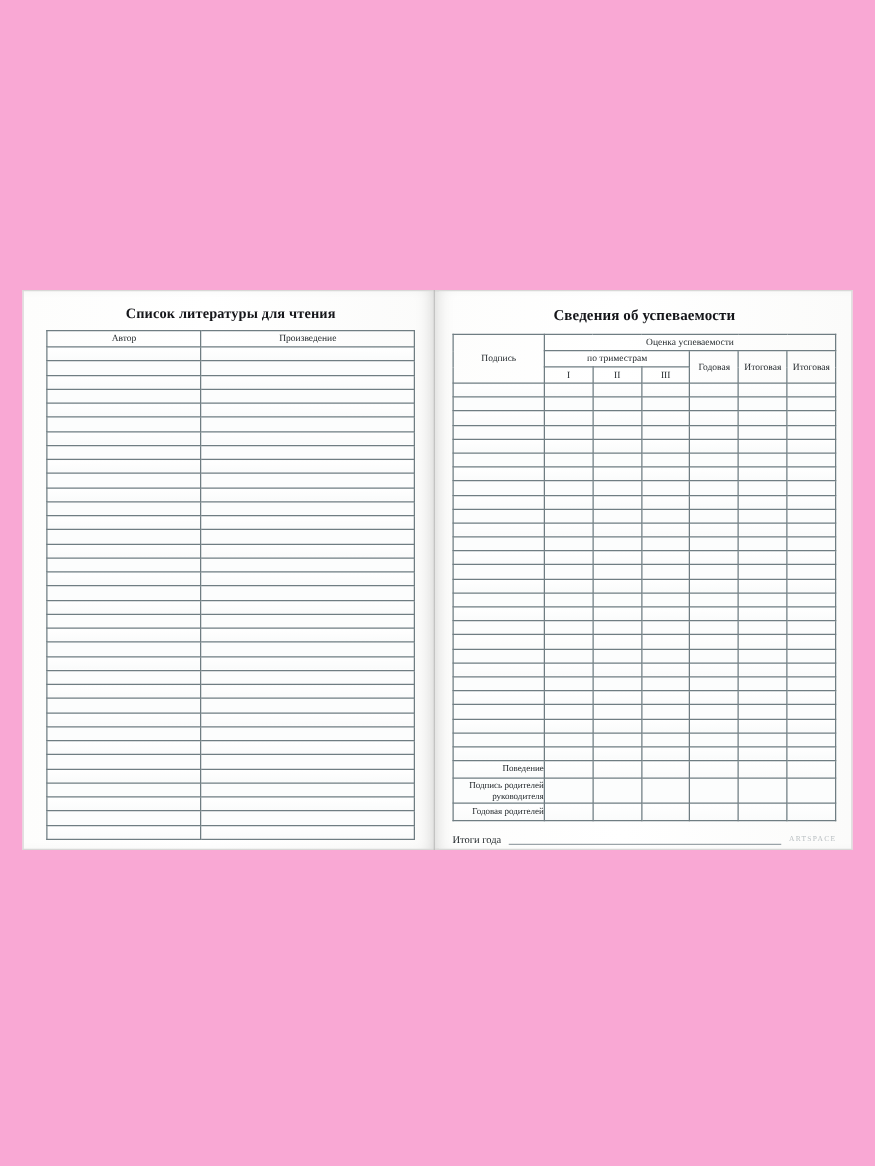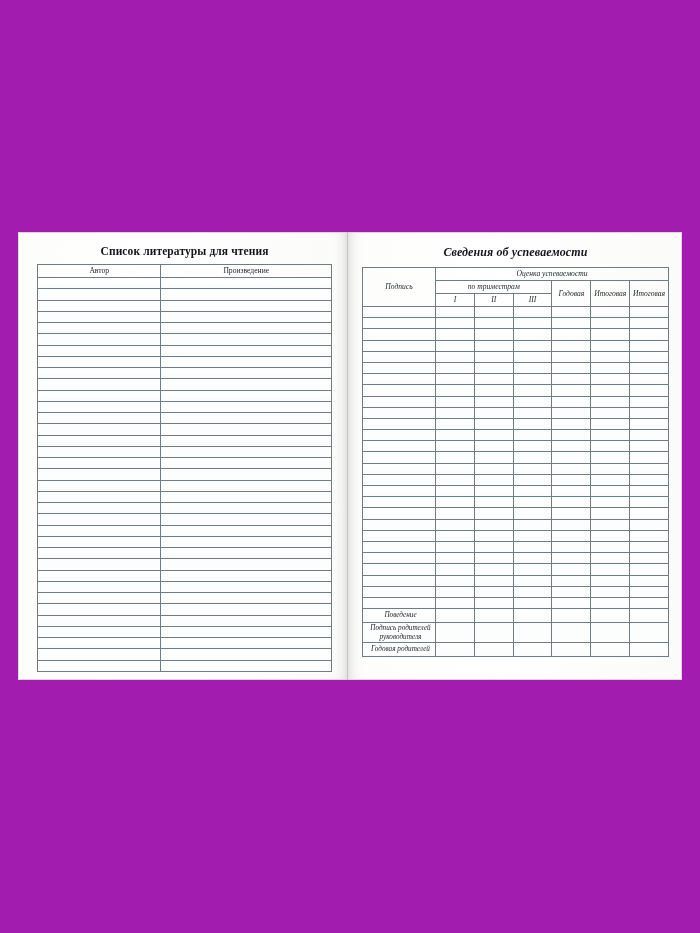--- a/index.html
+++ b/index.html
@@ -14,21 +14,21 @@
     color: #1a1a1a;
     overflow: hidden;
   }
 
   #page-wrap {
     position: absolute;
     left: 0;
     top: 0;
     width: 700px;
     height: 933px;
-    background: #a21caf;
+    background: #f9a8d4;
   }
 
   
   .spread {
     position: absolute;
     left: 18px;
     top: 232px;
     width: 664px;
     height: 448px;
     display: flex;
@@ -48,21 +48,20 @@
     border-right: none;
     box-shadow: inset -10px 0 16px -12px rgba(0,0,0,0.28);
   }
 
   .page.right {
     width: 334px;
     padding: 10px 12px 8px 14px;
     border: 1px solid #d8d8d6;
     border-left: none;
     box-shadow: inset 10px 0 16px -12px rgba(0,0,0,0.24);
-    font-style: italic;
   }
 
   .gutter {
     position: absolute;
     left: 329px;
     top: 0;
     width: 4px;
     height: 448px;
     background: linear-gradient(90deg, rgba(0,0,0,0.16), rgba(0,0,0,0.05), rgba(0,0,0,0.16));
   }
@@ -117,21 +116,21 @@
 
   
   .marks-table { font-size: 7px; }
   .marks-table th.subject { width: 72px; }
   .marks-table th.tri { width: 22px; }
   .marks-table th.year { width: 36px; }
   .marks-table th.exam { width: 36px; }
   .marks-table th.final { width: 38px; }
 
   .marks-table td.lbl {
-    text-align: center;
+    text-align: right;
     padding-left: 3px;
     font-size: 7.2px;
     height: 13px;
   }
   .marks-table td.lbl.two-line {
     height: 19px;
     line-height: 1.25;
   }
 
   .footer-line {
@@ -619,16 +618,21 @@
               <td></td>
               <td></td>
               <td></td>
               <td></td>
               <td></td>
               <td></td>
             </tr>
           </tbody>
       </table>
 
+      <div class="footer-line">
+        <span>Итоги года</span>
+        <span class="rule"></span>
+        <span class="faint">ARTSPACE</span>
+      </div>
     </div>
 
   </div>
 </div>
 
 </body></html>

